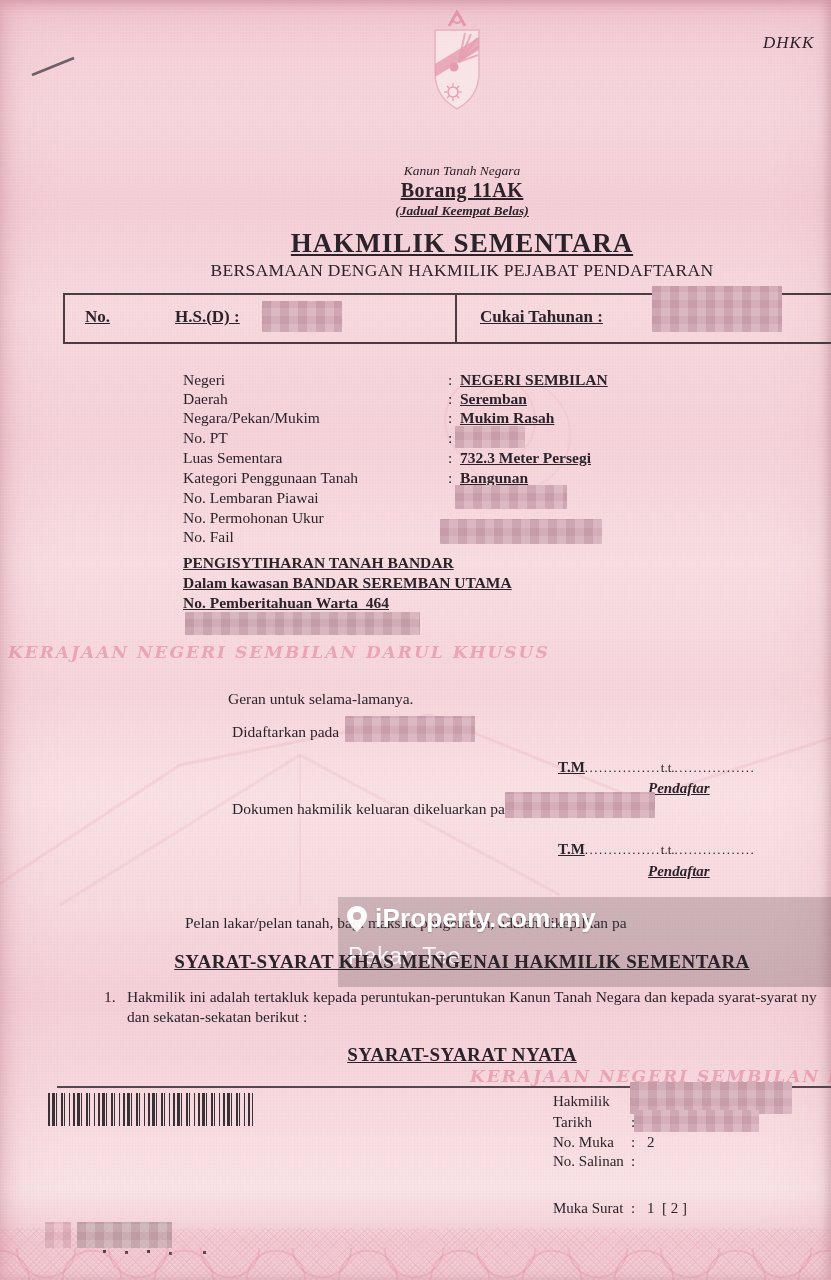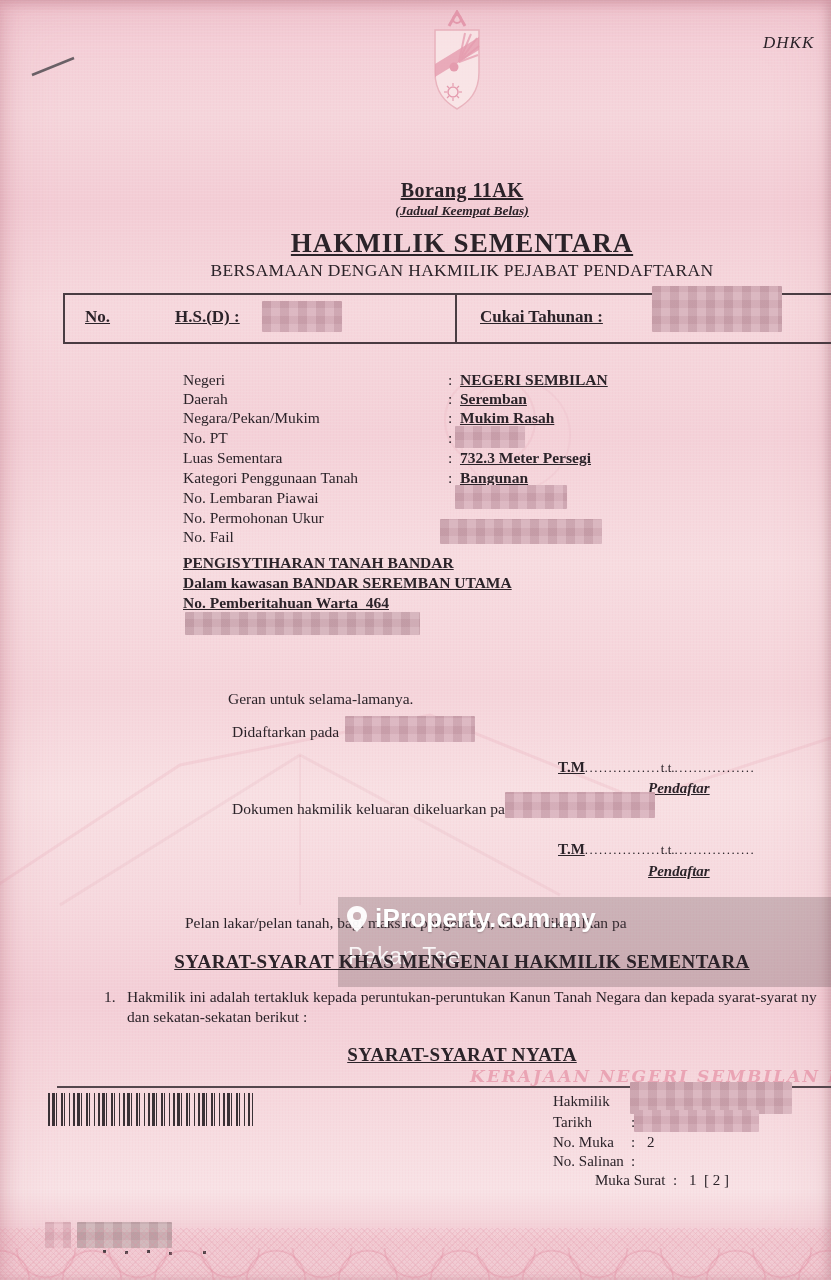--- a/index.html
+++ b/index.html
@@ -111,20 +111,21 @@
         <line x1="34" y1="88" x2="34" y2="91"></line>
       <line x1="25" y1="82" x2="28" y2="82"></line>
         <line x1="40" y1="82" x2="43" y2="82"></line>
       <line x1="28" y1="76" x2="30" y2="78"></line>
         <line x1="38" y1="86" x2="40" y2="88"></line>
       <line x1="40" y1="76" x2="38" y2="78"></line>
         <line x1="30" y1="86" x2="28" y2="88"></line>
     </g>
   </svg>
 
+  <div class="abs ctr h-small i" style="top:163px;">Kanun Tanah Negara</div>
   <div class="abs ctr h-borang b" style="top:179px;">Borang 11AK</div>
   <div class="abs ctr h-title b" style="top:228px;">HAKMILIK SEMENTARA</div>
   <div class="abs ctr h-small i b" style="top:203px;">(Jadual Keempat Belas)</div>
   <div class="abs ctr h-sub" style="top:260px;">BERSAMAAN DENGAN HAKMILIK PEJABAT PENDAFTARAN</div>
 
   <div class="abs numbox">
     <div class="numbox-divider"></div>
     <span class="abs b" style="left:20px;top:12px;">No.</span>
     <span class="abs b" style="left:110px;top:12px;">H.S.(D) :</span>
     <span class="abs b" style="left:415px;top:12px;">Cukai Tahunan :</span>
@@ -180,20 +181,21 @@
 
   <div class="redact" style="left:455px;top:426px;width:70px;height:22px;background-color:#d6aab6;"></div>
   <div class="redact" style="left:455px;top:485px;width:112px;height:24px;background-color:#d6aab6;"></div>
   <div class="redact" style="left:440px;top:519px;width:162px;height:25px;background-color:#d3a8b3;"></div>
 
   <div class="abs txt b" style="left:183px;top:554px;">PENGISYTIHARAN TANAH BANDAR</div>
   <div class="abs txt b" style="left:183px;top:574px;">Dalam kawasan BANDAR SEREMBAN UTAMA</div>
   <div class="abs txt b" style="left:183px;top:594px;">No. Pemberitahuan Warta  464</div>
   <div class="redact" style="left:185px;top:612px;width:235px;height:23px;background-color:#d0a8b2;"></div>
 
+  <div class="abs wm" style="left:8px;top:642px;">KERAJAAN NEGERI SEMBILAN DARUL KHUSUS</div>
 
   <div class="abs txt" style="left:228px;top:690px;">Geran untuk selama-lamanya.</div>
   <div class="abs txt" style="left:232px;top:723px;">Didaftarkan pada</div>
   <div class="redact" style="left:345px;top:716px;width:130px;height:26px;background-color:#d6aab6;"></div>
 
   <div class="abs" style="left:558px;top:758px;white-space:nowrap;">
     <span class="b" style="font-size:15px;">T.M</span><span class="tm-dots">................</span><span style="font-size:13px;">t.t.</span><span class="tm-dots">.................</span>
   </div>
   <div class="abs b i" style="left:648px;top:780px;font-size:15px;">Pendaftar</div>
 
@@ -243,21 +245,21 @@
   <div class="frow" style="top:1134px;">
     <span class="flabel">No. Muka</span>
     <span class="fsep">:</span>
     <span>2</span>
   </div>
   <div class="frow" style="top:1153px;">
     <span class="flabel">No. Salinan</span>
     <span class="fsep">:</span>
     <span></span>
   </div>
-  <div class="frow" style="top:1172px;margin-left:42px;">
+  <div class="frow" style="top:1200px;">
     <span class="flabel">Muka Surat</span>
     <span class="fsep">:</span>
     <span>1  [ 2 ]</span>
   </div>
   <div class="redact" style="left:630px;top:1082px;width:162px;height:32px;background-color:#d4a9b4;"></div>
   <div class="redact" style="left:634px;top:1110px;width:125px;height:22px;background-color:#d6aab6;"></div>
 
   <div class="redact" style="left:45px;top:1222px;width:26px;height:26px;background-color:#e8b9c3;"></div>
   <div class="redact" style="left:77px;top:1222px;width:95px;height:26px;background-color:#c8abaf;"></div>
   <div class="abs specks"></div>

